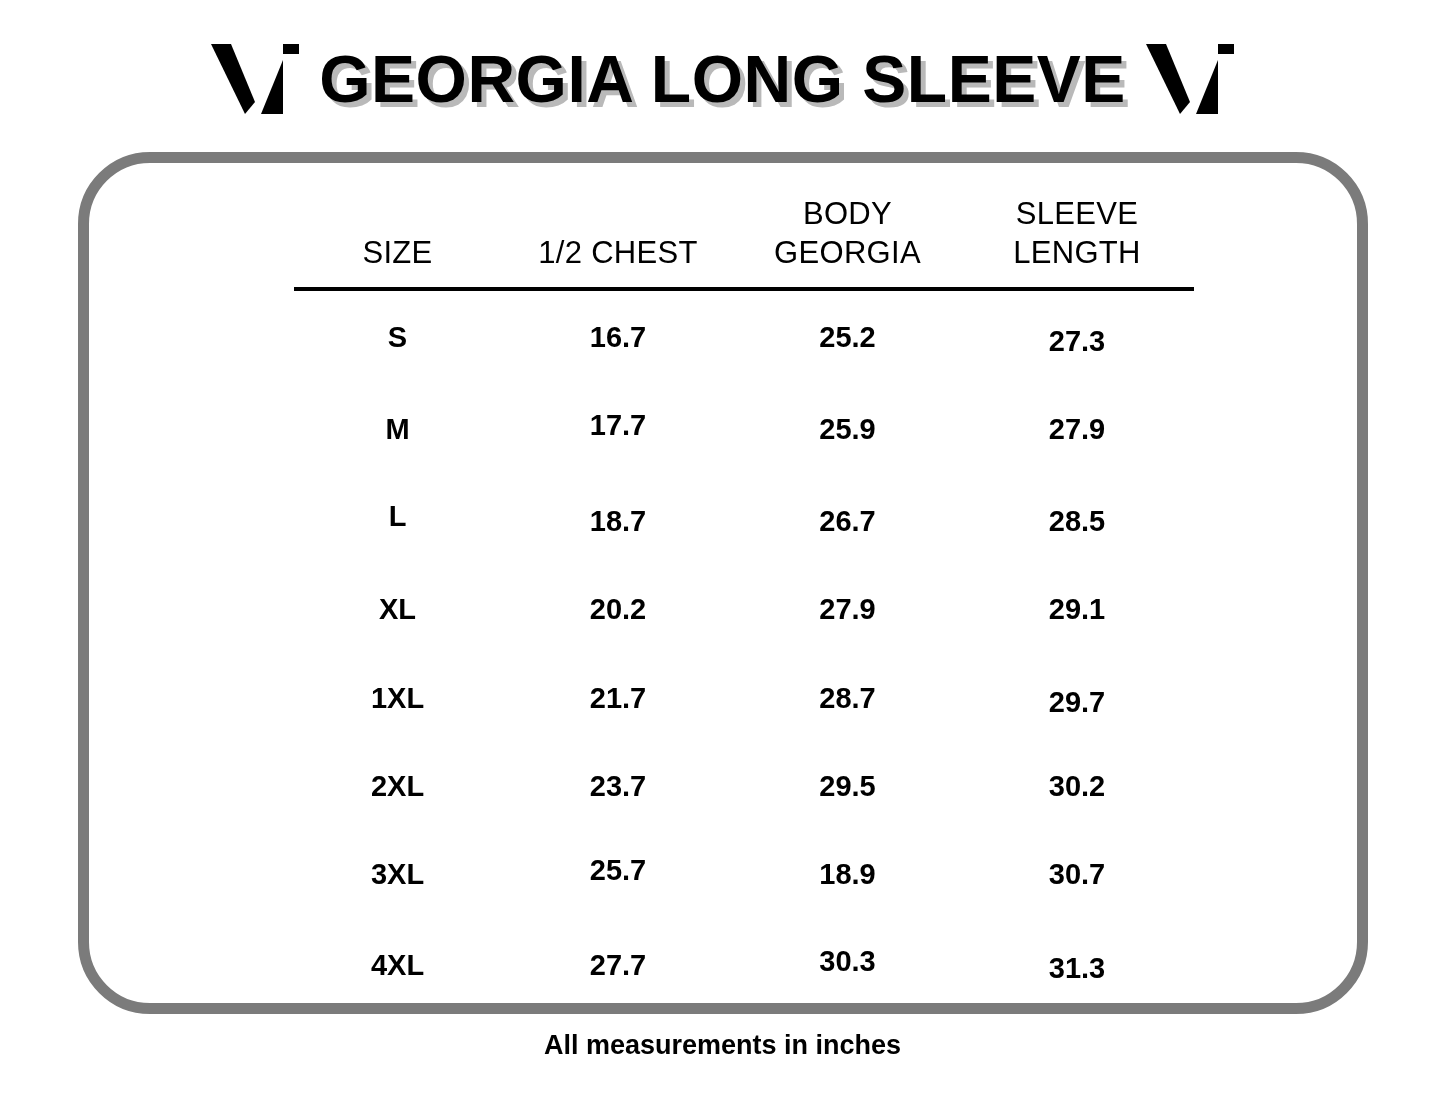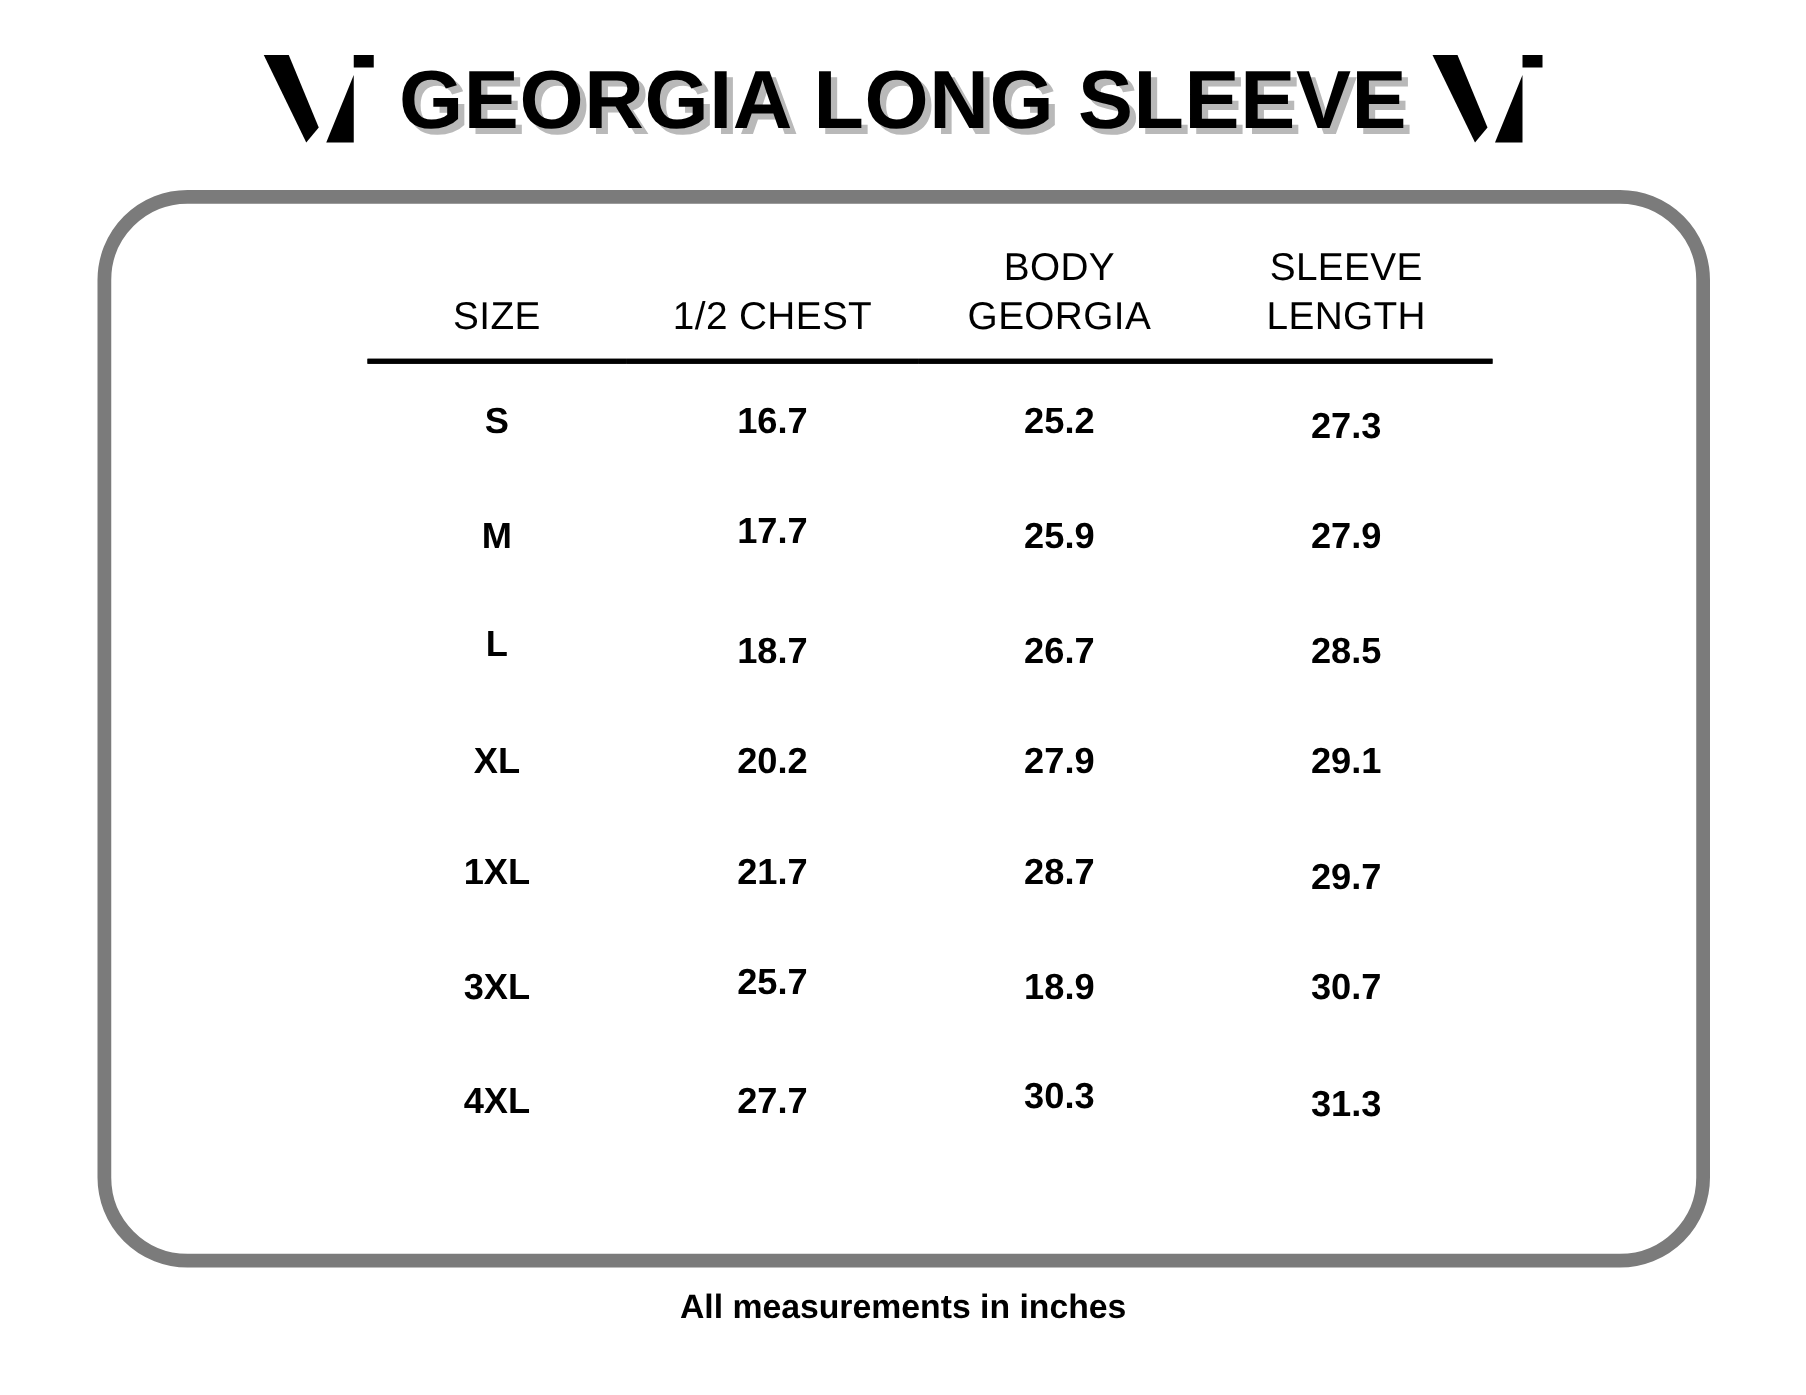--- a/index.html
+++ b/index.html
@@ -162,20 +162,26 @@
           <td>27.9</td>
           <td>29.1</td>
         </tr>
         <tr>
           <td class="size-cell">1XL</td>
           <td>21.7</td>
           <td>28.7</td>
           <td style="padding-top:10px">29.7</td>
         </tr>
         <tr>
+          <td class="size-cell">2XL</td>
+          <td>23.7</td>
+          <td>29.5</td>
+          <td>30.2</td>
+        </tr>
+        <tr>
           <td class="size-cell">3XL</td>
           <td style="padding-bottom:8px">25.7</td>
           <td>18.9</td>
           <td>30.7</td>
         </tr>
         <tr>
           <td class="size-cell">4XL</td>
           <td>27.7</td>
           <td style="padding-bottom:8px">30.3</td>
           <td style="padding-top:8px">31.3</td>

